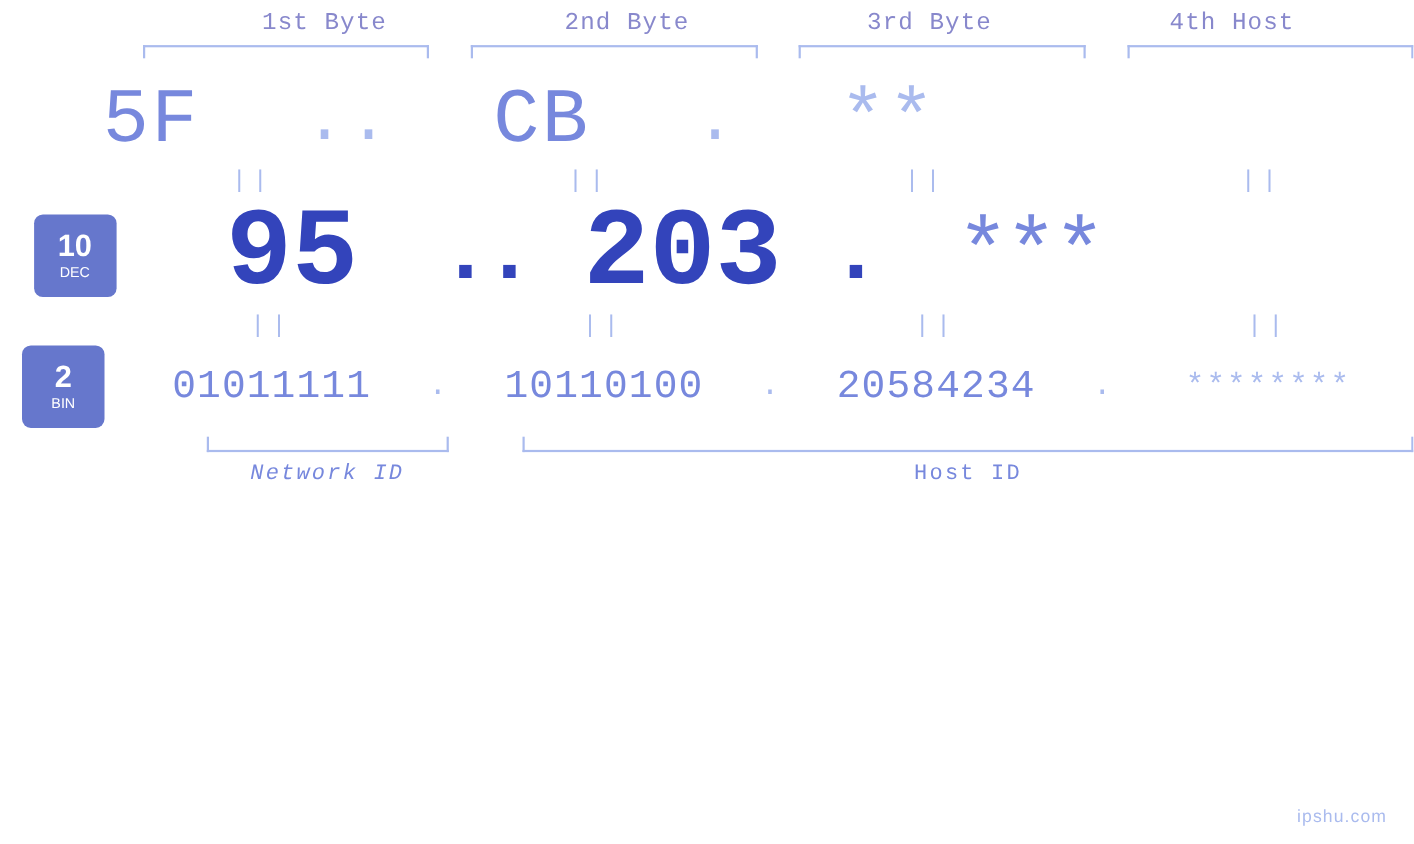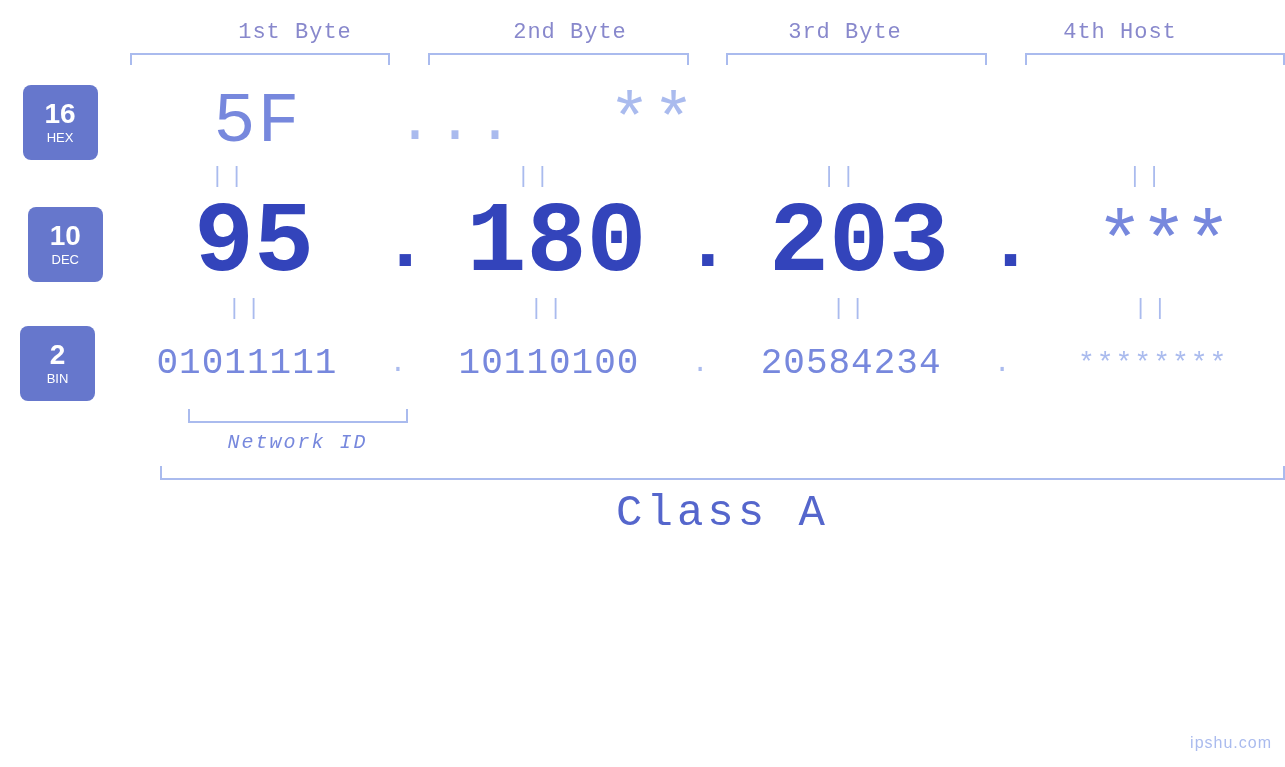--- a/index.html
+++ b/index.html
@@ -20,21 +20,21 @@
       display: flex;
       flex-direction: column;
       align-items: center;
     }
 
     
     .byte-headers {
       display: flex;
       justify-content: center;
       width: 100%;
-      padding-top: 20px;
+      padding-top: 8px;
       padding-left: 130px;
     }
 
     .byte-header {
       width: 275px;
       text-align: center;
       color: #8888cc;
       font-size: 22px;
       font-family: 'Courier New', Courier, monospace;
       letter-spacing: 1px;
@@ -165,21 +165,21 @@
 
     .bin-stars {
       font-size: 28px;
       color: #aabbee;
       letter-spacing: 2px;
     }
 
     .ipshu-watermark {
       position: absolute;
       bottom: 15px;
-      right: 13px;
+      right: 24px;
       color: #aabbee;
       font-size: 16px;
       font-family: Arial, sans-serif;
       letter-spacing: 1px;
     }
 
     .row-with-badge {
       display: flex;
       align-items: center;
       width: 100%;
@@ -219,34 +219,31 @@
     <div class="bracket">
       <div class="bracket-line" style="margin:0;"></div>
     </div>
     <div style="width:40px;"></div>
     <div class="bracket">
       <div class="bracket-line" style="margin:0;"></div>
     </div>
   </div>
 
   <div class="row-with-badge" style="margin-top:18px;">
-    <div class="badge-slot">
-      <div class="badge">
-        <span class="badge-num">16</span>
-        <span class="badge-label">HEX</span>
-      </div>
-    </div>
     <div class="byte-cell">
       <span class="hex-value">5F</span>
     </div>
     <div class="dot-cell">
       <span class="hex-dot">.</span>
     </div>
     <div class="dot-cell">
       <span class="hex-dot">.</span>
+    </div>
+    <div class="byte-cell">
+      <span class="hex-value">CB</span>
     </div>
     <div class="dot-cell">
       <span class="hex-dot">.</span>
     </div>
     <div class="byte-cell">
       <span class="hex-value" style="color:#aabbee;">**</span>
     </div>
   </div>
 
   <div class="row-with-badge" style="margin-top:2px;">
@@ -274,23 +271,20 @@
         <span class="badge-num">10</span>
         <span class="badge-label">DEC</span>
       </div>
     </div>
     <div class="byte-cell">
       <span class="dec-value">95</span>
     </div>
     <div class="dot-cell">
       <span class="dec-dot">.</span>
     </div>
-    <div class="byte-cell">
-      <span class="dec-value">180</span>
-    </div>
     <div class="dot-cell">
       <span class="dec-dot">.</span>
     </div>
     <div class="byte-cell">
       <span class="dec-value">203</span>
     </div>
     <div class="dot-cell">
       <span class="dec-dot">.</span>
     </div>
     <div class="byte-cell">
@@ -348,22 +342,22 @@
   </div>
 
   <div style="display:flex;width:100%;padding-left:160px;margin-top:8px;">
 
     <div style="display:flex;flex-direction:column;align-items:center;width:275px;">
       <div style="width:220px;height:14px;border-bottom:2px solid #aabbee;border-left:2px solid #aabbee;border-right:2px solid #aabbee;"></div>
       <span style="color:#7788dd;font-size:20px;font-family:'Courier New',monospace;margin-top:8px;letter-spacing:2px;font-style:italic;">Network ID</span>
     </div>
     <div style="width:40px;"></div>
 
-  </div>
-
-  <div style="display:flex;flex-direction:column;align-items:center;width:100%;padding-left:160px;margin-top:12px;">
-    <div style="width:100%;height:14px;border-bottom:2px solid #aabbee;border-left:2px solid #aabbee;border-right:2px solid #aabbee;"></div>
-    <span style="color:#5566cc;font-size:44px;font-family:'Courier New',monospace;letter-spacing:4px;margin-top:8px;">Class A</span>
-  </div>
+    <div style="display:flex;flex-direction:column;align-items:center;flex:1;">
+      <div style="width:100%;height:14px;border-bottom:2px solid #aabbee;border-left:2px solid #aabbee;border-right:2px solid #aabbee;"></div>
+      <span style="color:#7788dd;font-size:20px;font-family:'Courier New',monospace;margin-top:8px;letter-spacing:2px;">Host ID</span>
+    </div>
+  </div>
+
 
   <div class="ipshu-watermark">ipshu.com</div>
 
 </div>
 
 </body></html>

